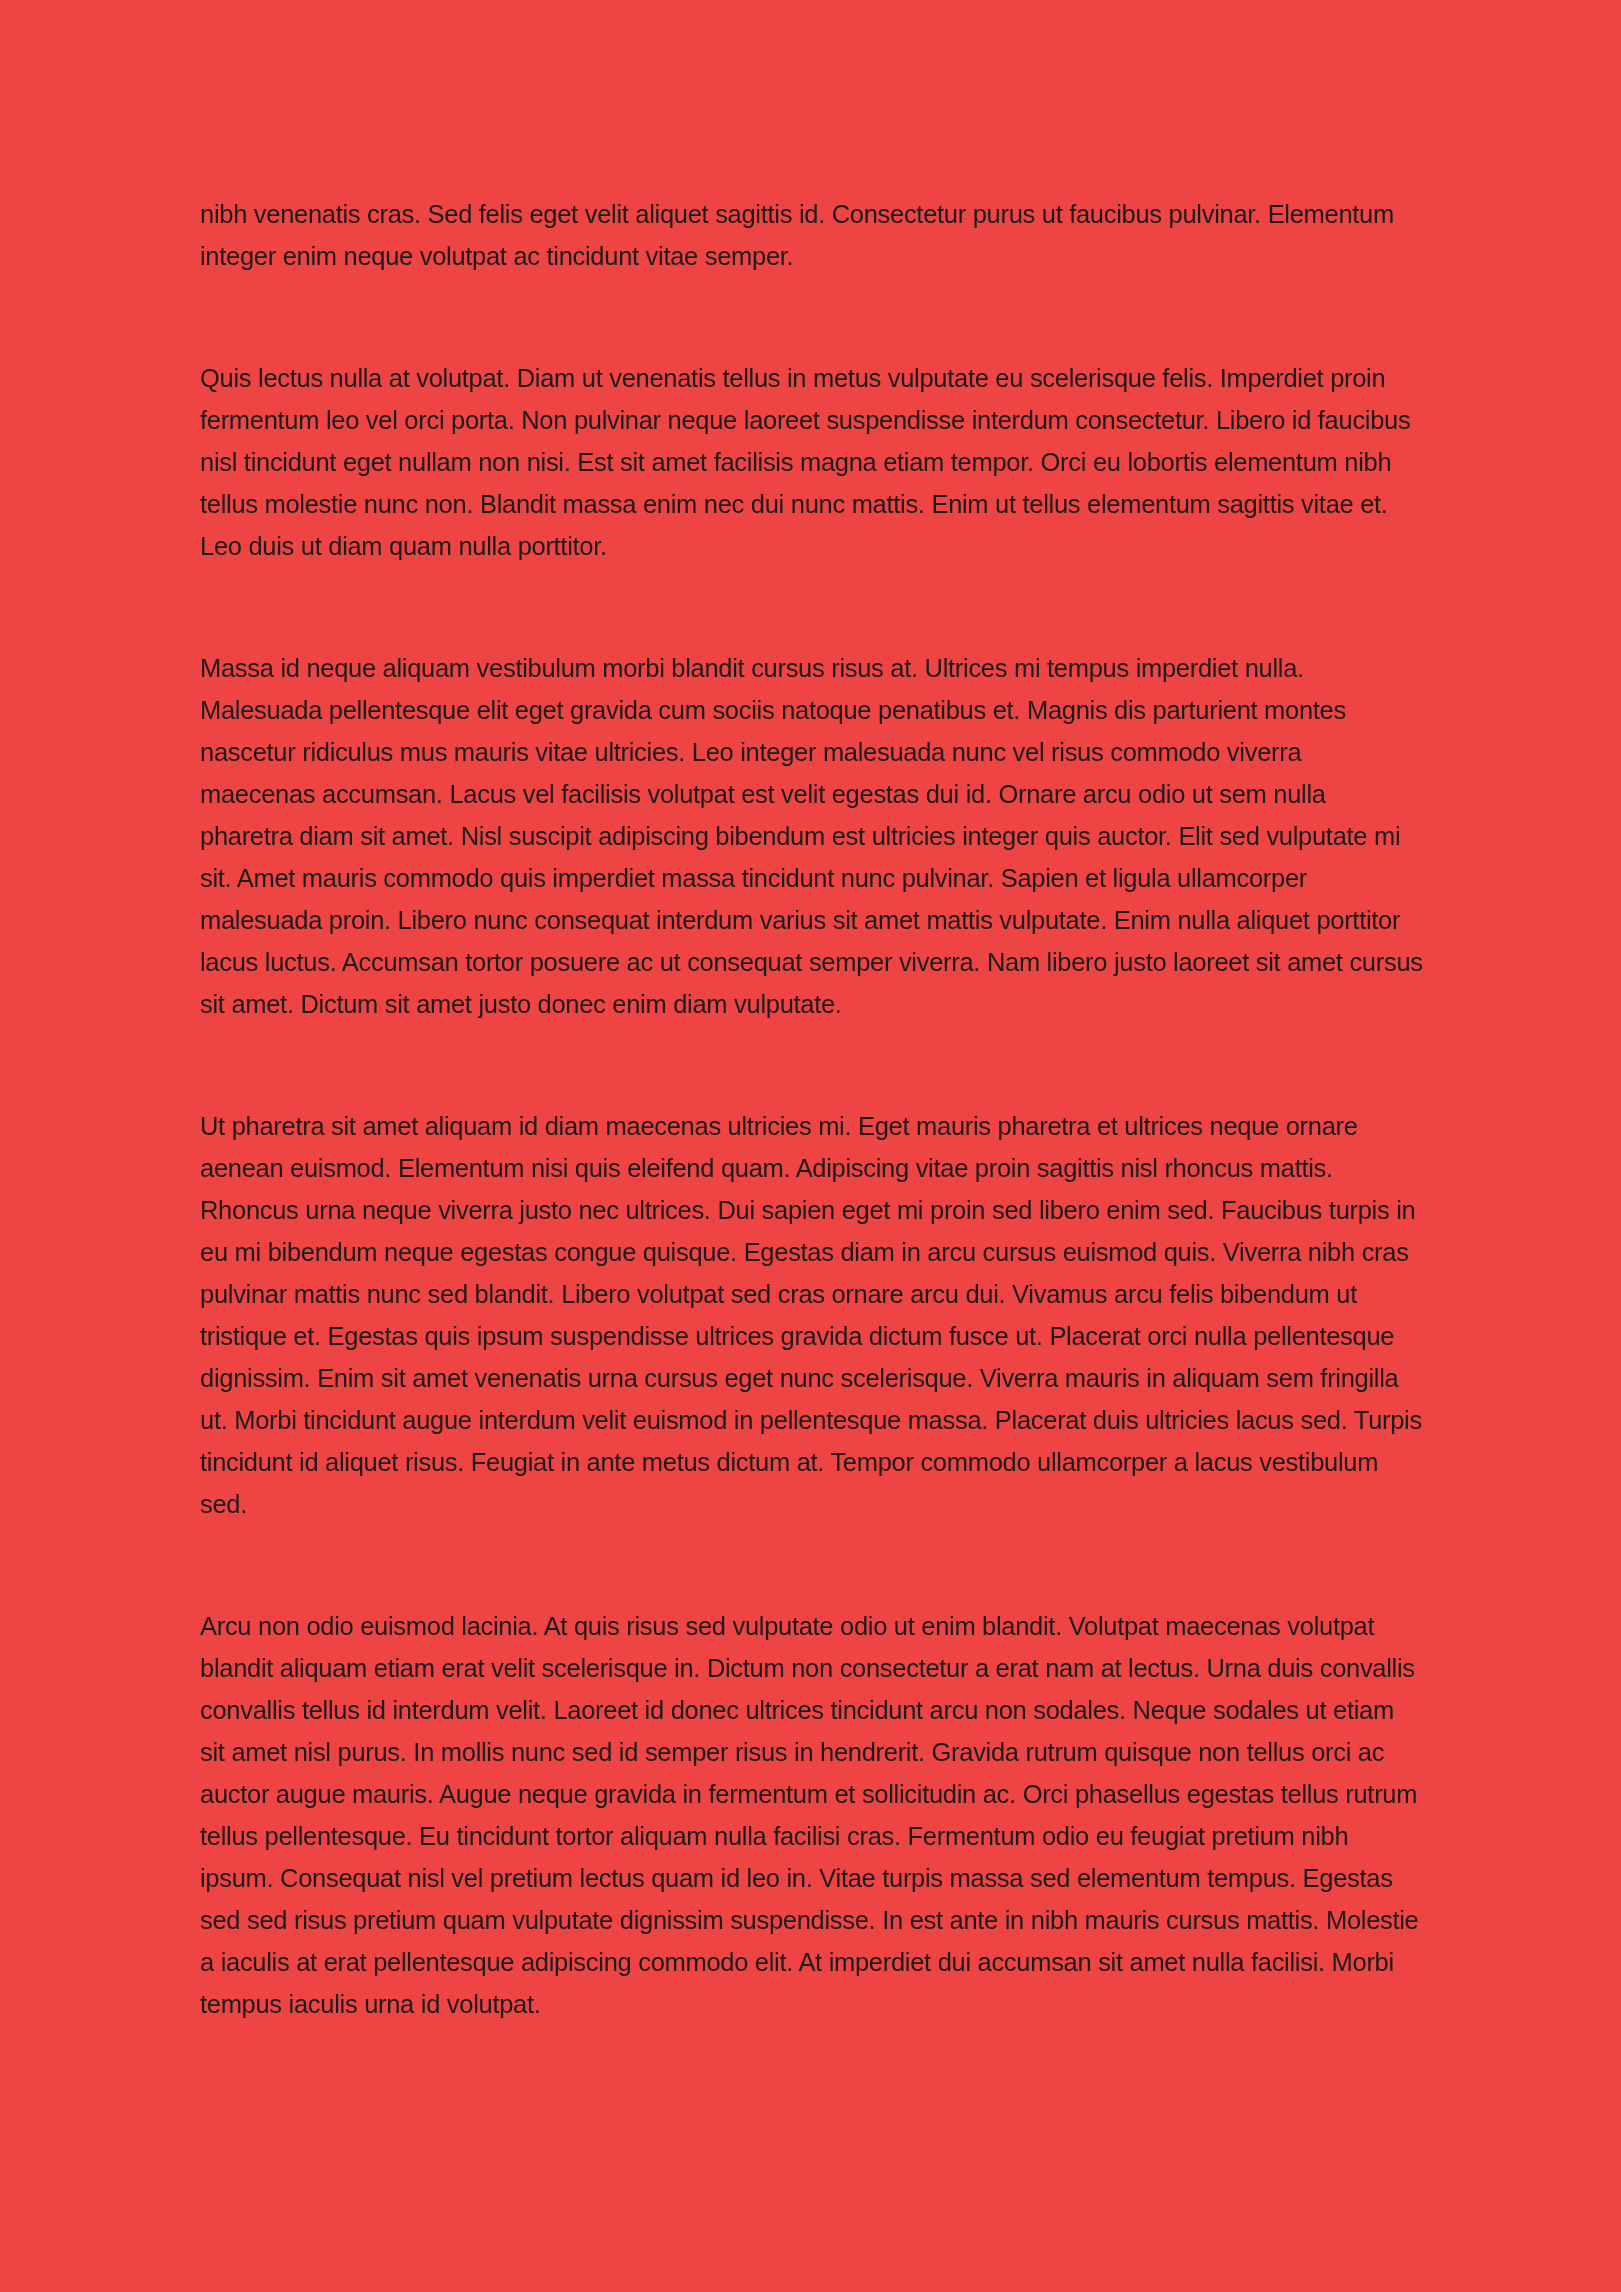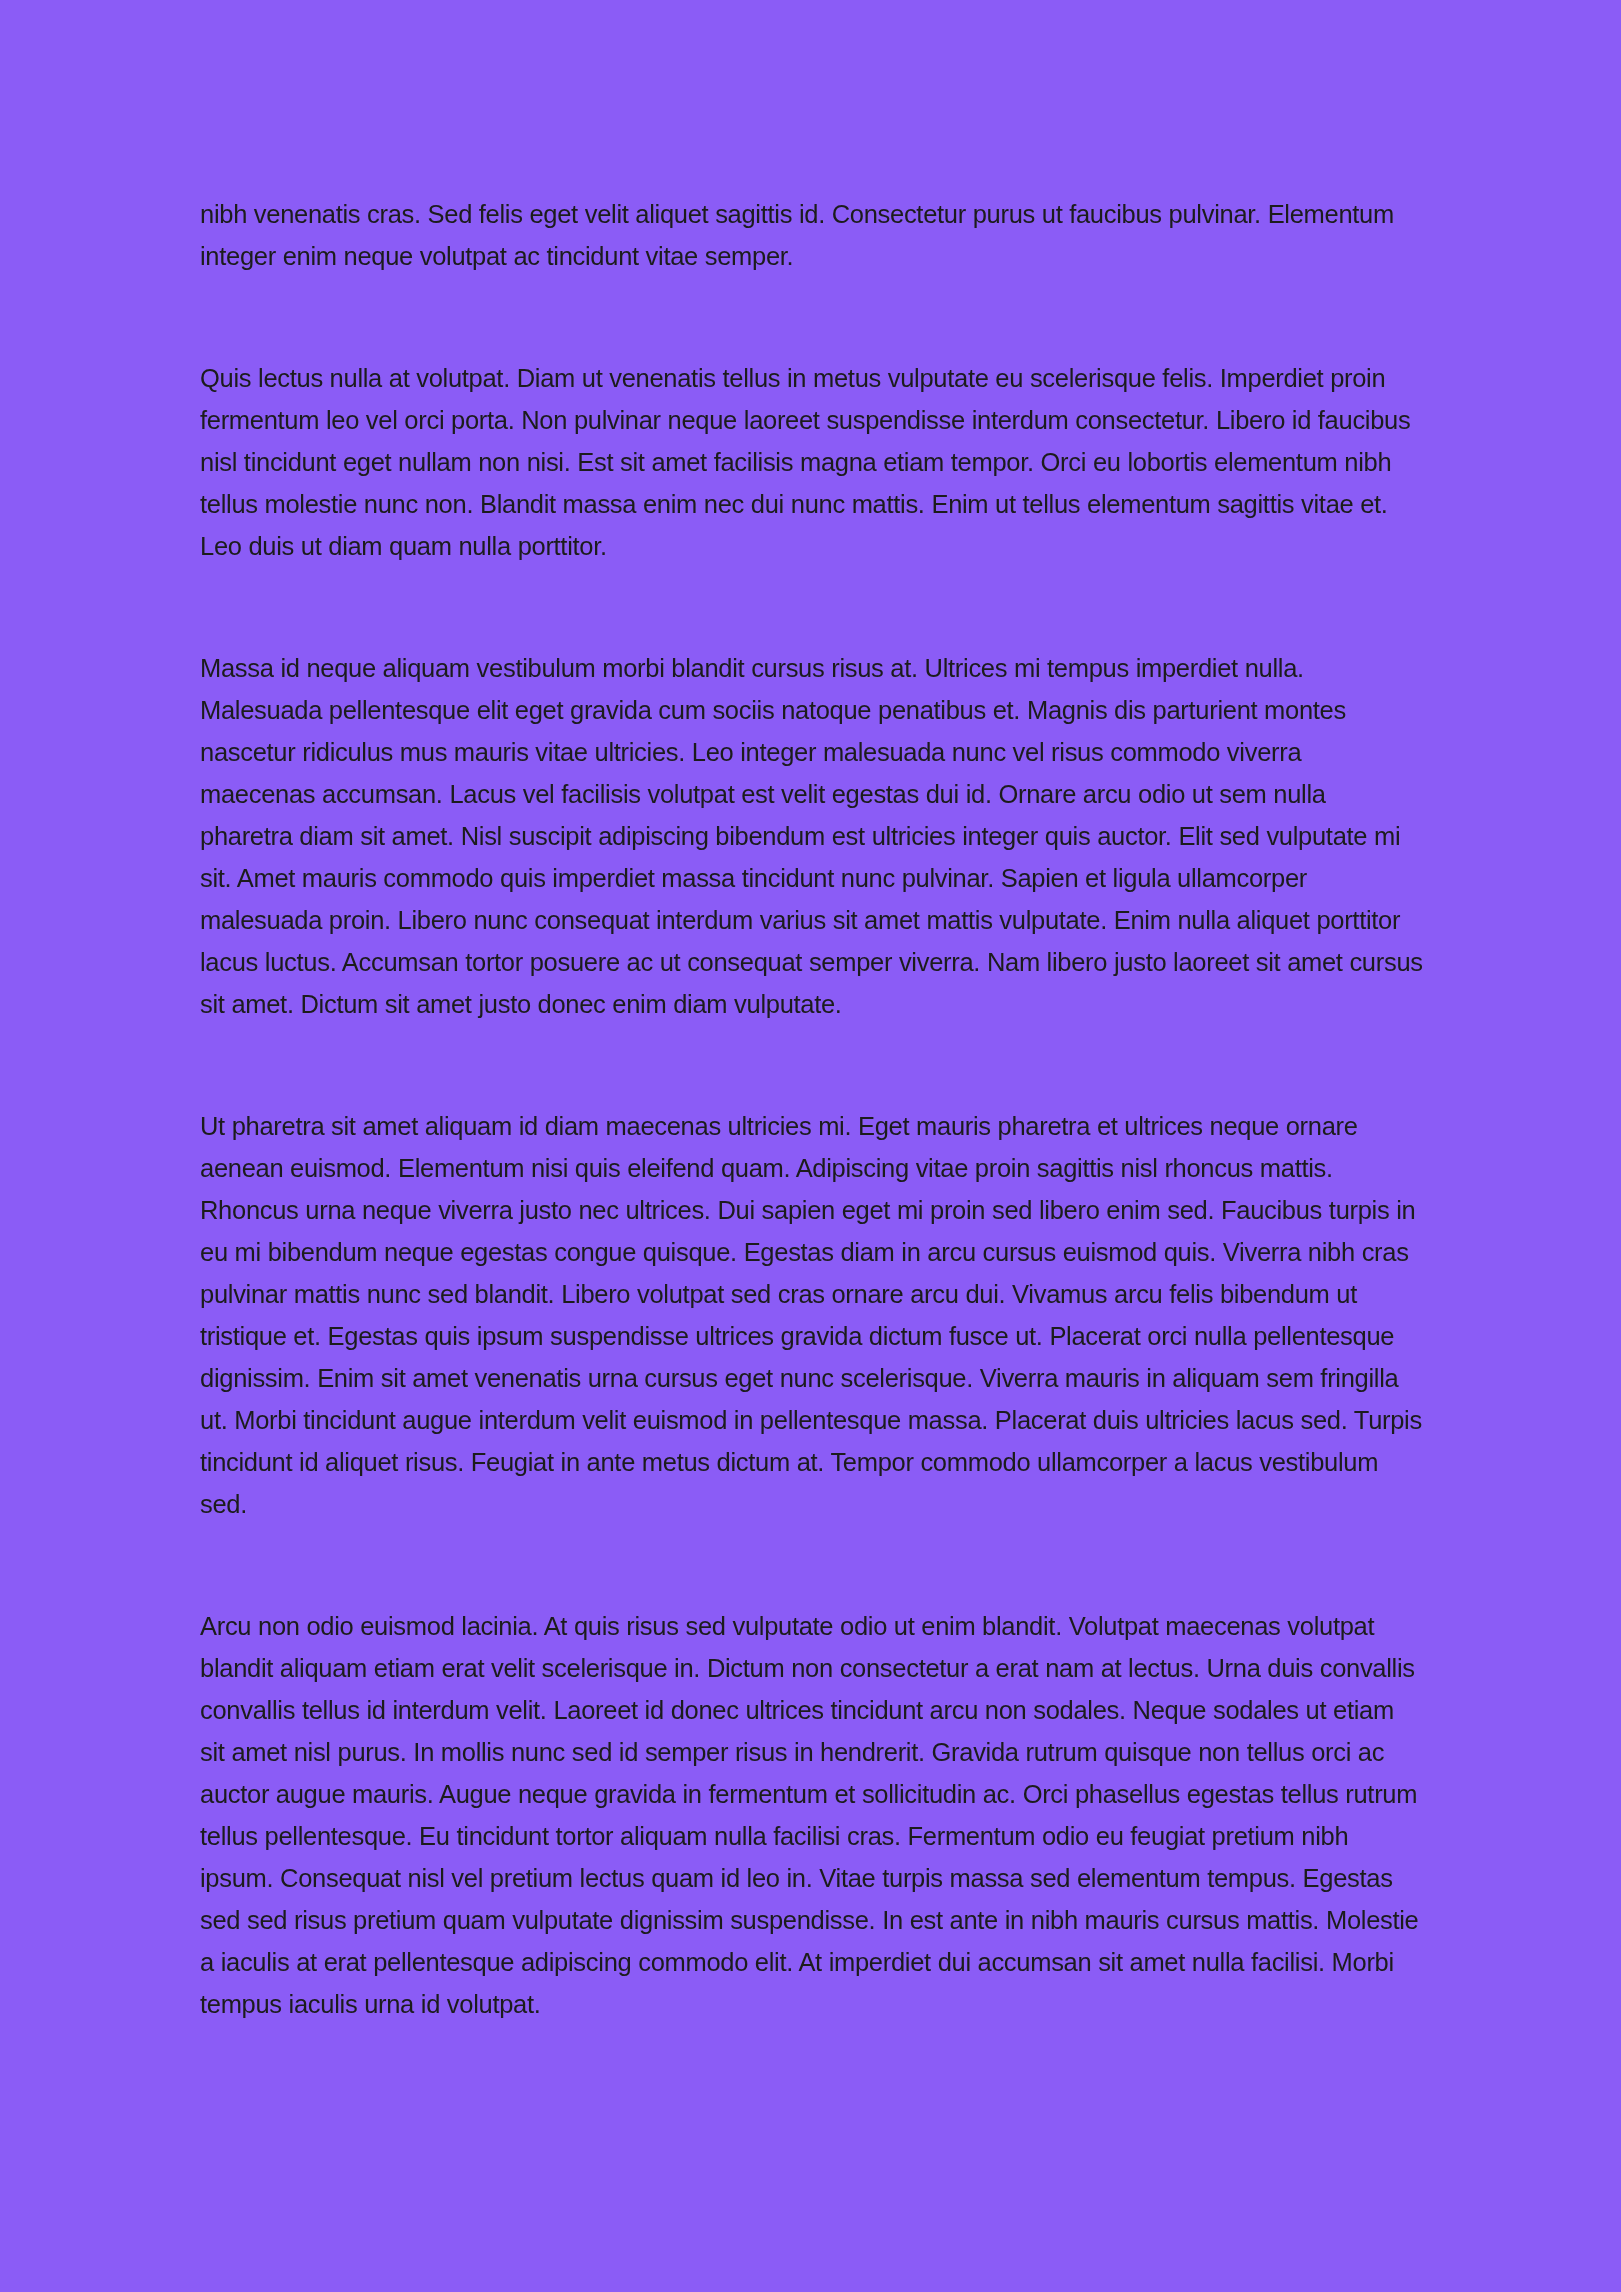--- a/index.html
+++ b/index.html
@@ -9,21 +9,21 @@
   }
   body {
     width: 1621px;
     height: 2293px;
     overflow: hidden;
   }
   .page {
     box-sizing: border-box;
     width: 1621px;
     height: 2293px;
-    background: #8b5cf6;
+    background: #ef4444;
     padding: 193px 88px 0 200px;
     font-family: "Liberation Sans", sans-serif;
     font-size: 25.5px;
     line-height: 42px;
     letter-spacing: -0.3px;
     color: #1c1c1c;
     text-align: left;
   }
   .page p {
     margin: 0 0 80px 0;

